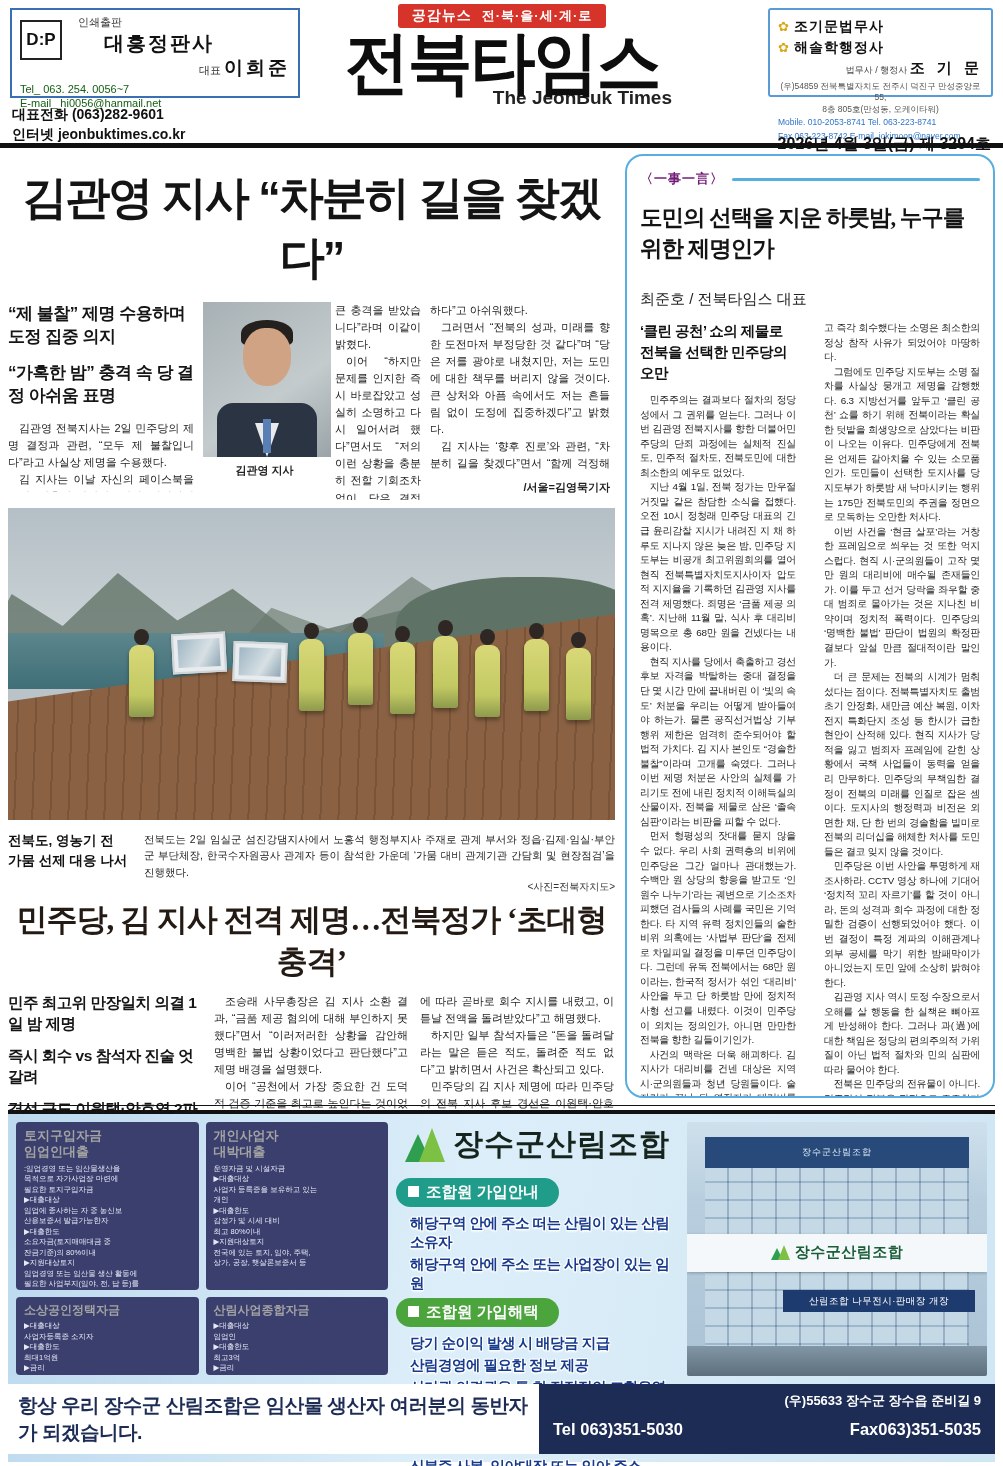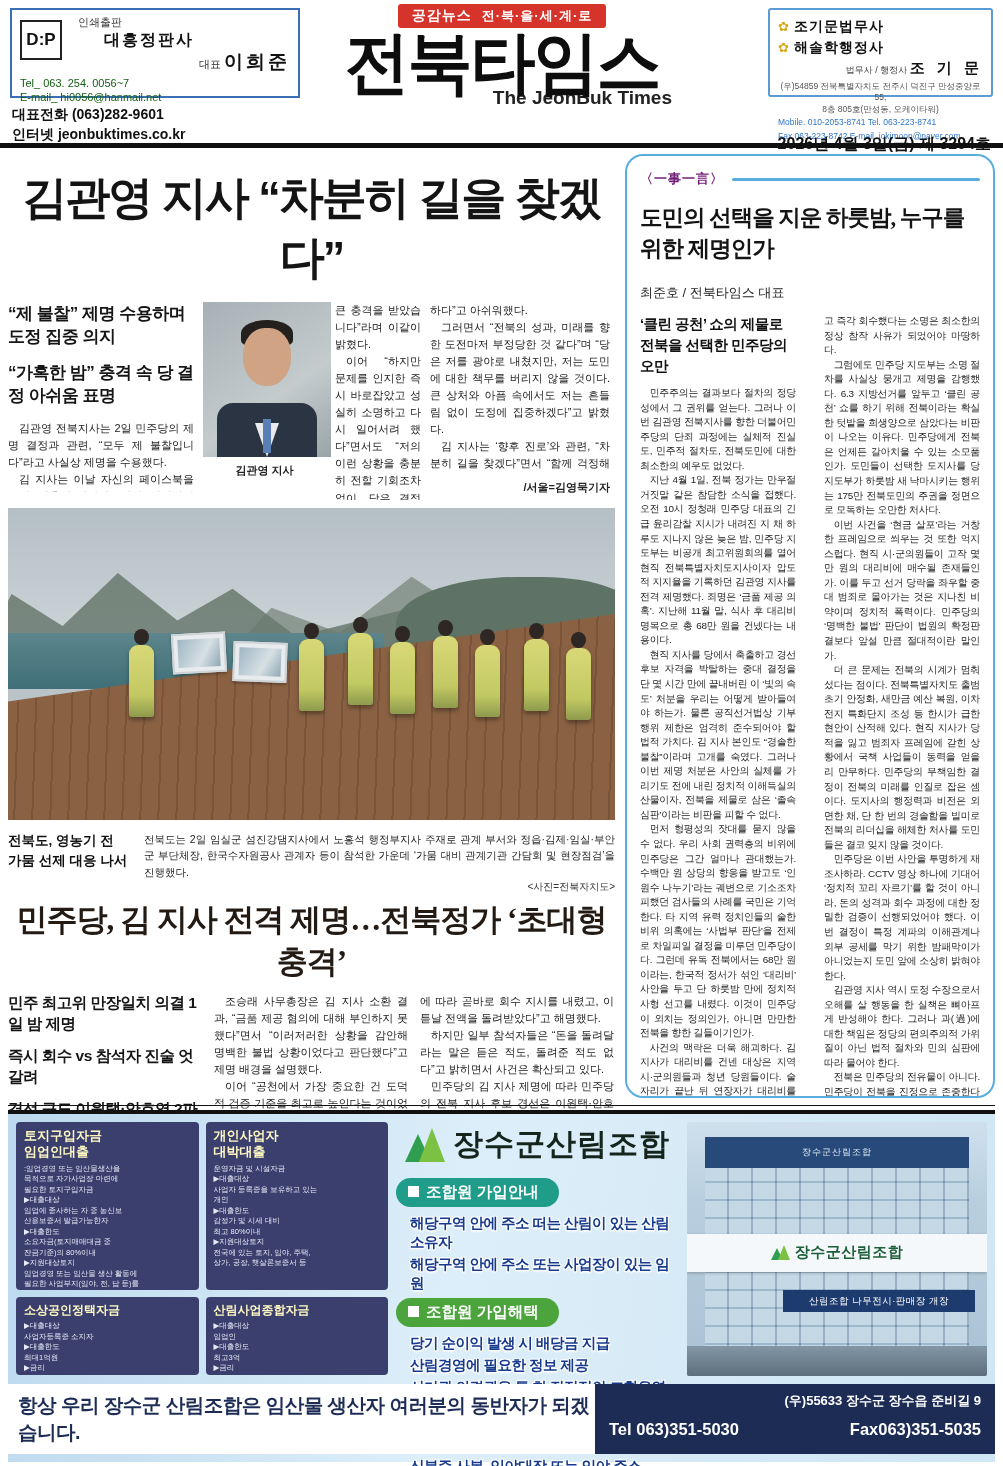--- a/index.html
+++ b/index.html
@@ -6,21 +6,21 @@
   body { width:1003px; height:1466px; background:#fff; overflow:hidden;
          font-family:"Liberation Sans","DejaVu Sans",sans-serif; color:#1c1c1c; }
 
   
   .header { position:relative; height:148px; border-bottom:5px solid #111; padding:6px 8px 0 8px; }
   .pub-card { position:absolute; left:10px; top:8px; width:290px; height:90px;
               border:2px solid #3a6fb5; padding:5px 8px; }
   .pub-logo { position:absolute; left:8px; top:10px; width:42px; height:40px; border:2px solid #222;
               font-weight:900; font-size:17px; display:flex; align-items:center; justify-content:center; color:#111;}
   .pub-small { margin-left:58px; font-size:11px; color:#333; }
-  .pub-name { margin-left:52px; font-size:16px; font-weight:900; letter-spacing:2px; color:#111;padding-left:32px; }
+  .pub-name { margin-left:52px; font-size:20px; font-weight:900; letter-spacing:2px; color:#111;padding-left:32px; }
   .pub-rep { text-align:right; font-size:11px; color:#333; margin-top:-2px;}
   .pub-rep b { font-size:19px; font-weight:900; color:#111; letter-spacing:3px;}
   .pub-tel { font-size:11px; color:#146014; margin-top:2px; }
   .pub-contact { position:absolute; left:12px; top:104px; font-size:14px; font-weight:700; color:#111; line-height:1.45;}
 
   .masthead { position:absolute; left:292px; top:4px; width:420px; text-align:center; }
   .ribbon { display:inline-block; background:#d6342b; color:#fff; border-radius:3px;
             padding:3px 14px; font-size:14px; font-weight:800; letter-spacing:1px; }
   .ribbon .rb2 { font-weight:600; font-size:13px; margin-left:10px; }
   .mast-logo { font-size:65px; font-weight:900; letter-spacing:-2px; color:#0d0d0d; line-height:1.0; margin-top:2px;
@@ -86,34 +86,34 @@
   .art2-col { width:194px; }
   .subhead2 { font-size:15.5px; font-weight:800; color:#151515; letter-spacing:-0.5px; margin-bottom:11px; }
 
   
   .opinion { width:372px; height:944px; border:2.5px solid #58aede; border-radius:18px; padding:12px 13px; position:relative; overflow:hidden;}
   .op-kicker-row { display:flex; align-items:center; gap:8px; margin-top:2px;}
   .op-kicker { font-family:"Liberation Serif",serif; font-size:13px; color:#701a75; font-weight:600; letter-spacing:1px;}
   .op-kline { flex:1; height:3px; background:#58aede; border-radius:2px; }
   .op-title { font-family:"Liberation Serif","DejaVu Serif",serif; font-size:22.5px; font-weight:900;
               color:#141414; letter-spacing:-1px; margin-top:14px; }
-  .op-byline { font-size:13px; color:#222; margin-top:20px; }
+  .op-byline { font-size:15px; color:#222; margin-top:26px; }
   .op-cols { display:flex; gap:28px; margin-top:12px; height:806px; }
   .op-col { width:167px; overflow:hidden; }
   .op-subhead { font-size:14.5px; font-weight:800; color:#111; line-height:1.45; margin-bottom:9px; letter-spacing:-0.5px;}
   .op-body { font-size:9.9px; line-height:1.47; text-align:justify; color:#222; white-space:pre-line; letter-spacing:-0.2px;}
 
   .rule-double { margin:5px 8px 0 8px; border-top:1.5px solid #111; border-bottom:4px solid #111; height:9px; }
 
   
   .ad { margin:0 8px; height:348px; background:linear-gradient(100deg,#bcd9ee,#dceef9 45%,#cfe6f4); position:relative; }
   .ad-main { display:flex; gap:8px; padding:8px; height:270px; }
   .ad-boxes { width:372px; display:grid; grid-template-columns:1fr 1fr; grid-template-rows:168px 78px; gap:7px; }
   .ad-box { background:#3a3f6e; color:#fff; border-radius:4px; padding:6px 8px; overflow:hidden;}
-  .ad-box-title { font-size:13px; font-weight:800; color:#fef9c3; line-height:1.25; white-space:pre-line; margin-bottom:3px;}
+  .ad-box-title { font-size:13px; font-weight:800; color:#a3a3a3; line-height:1.25; white-space:pre-line; margin-bottom:3px;}
   .ad-box-body { font-size:7.5px; color:#e8e9f6; line-height:1.4; white-space:pre-line; }
   .ad-center { flex:1; padding-top:2px; }
   .ad-logo-row { display:flex; align-items:center; gap:8px; justify-content:center; margin-bottom:8px;}
   .tree-mark { width:40px; height:34px; position:relative; }
   .tree-mark i { position:absolute; bottom:0; width:0; height:0; border-style:solid; }
   .tm1 { left:0; border-width:0 13px 28px 13px; border-color:transparent transparent #2f9e4f transparent; }
   .tm2 { left:14px; border-width:0 13px 34px 13px; border-color:transparent transparent #7cc143 transparent; }
   .ad-logo-text { font-size:30px; font-weight:900; color:#15241c; letter-spacing:1px; }
   .pill { display:inline-block; border-radius:18px; color:#fff; font-size:15.5px; font-weight:800;
           padding:4px 20px 4px 12px; margin:5px 0 4px 0; }
@@ -136,21 +136,21 @@
   .mt1{left:0;border-width:0 6px 12px 6px;border-color:transparent transparent #2f9e4f transparent;}
   .mt2{left:7px;border-width:0 6px 15px 6px;border-color:transparent transparent #7cc143 transparent;}
   .bld-band-text { font-size:15px; font-weight:900; color:#1b5e38; letter-spacing:0.5px;}
   .bld-banner { position:absolute; right:4%; top:66%; width:64%; height:9%; background:#1d3b6e; color:#fff;
                 font-size:9.5px; display:flex; align-items:center; justify-content:center; letter-spacing:0.5px;}
   .bld-base { position:absolute; left:0; bottom:0; width:100%; height:12%; background:linear-gradient(#8296a5,#5d6f7c); }
 
   .ad-bottom { display:flex; height:70px; }
   .ad-slogan { flex:1; background:#fff; display:flex; align-items:center; padding-left:10px;
                font-size:19.5px; font-weight:900; color:#1d2c55; letter-spacing:-0.5px; }
-  .ad-contact { width:400px; background:#1d2c55; color:#fff; padding:8px 14px 6px 14px; }
+  .ad-contact { width:456px; background:#1d2c55; color:#fff; padding:8px 14px 6px 14px; }
   .ad-addr { font-size:13px; font-weight:700; text-align:right; }
   .ad-tels { display:flex; justify-content:space-between; font-size:16.5px; font-weight:800; margin-top:10px; }
 </style>
 </head>
 <body>
 
 <div class="header">
   <div class="pub-card">
     <div class="pub-logo">D:P</div>
     <div class="pub-small">인쇄출판</div>

